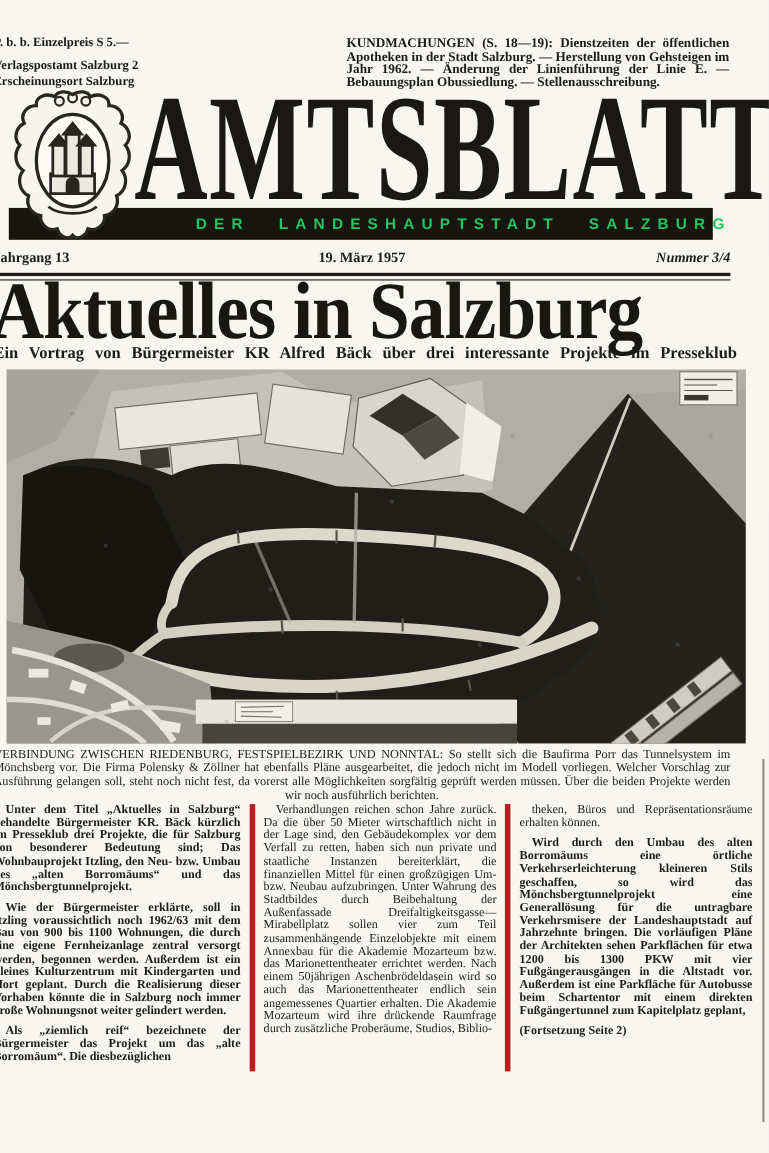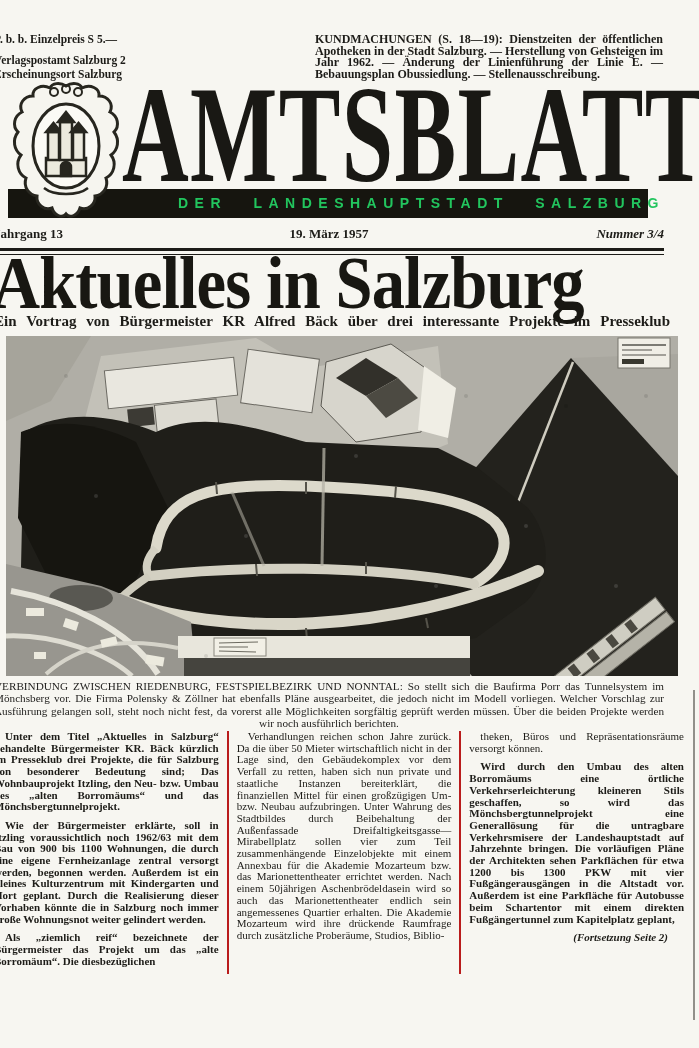--- a/index.html
+++ b/index.html
@@ -70,27 +70,27 @@
     color:#232220;
   }
 
   
   .columns{
     position:absolute;left:-6px;top:731px;width:698px;
     display:grid;grid-template-columns:1fr 1fr 1fr;
   }
   .col{padding:0 8px;}
   .col:first-child{padding-left:0;}
-  .col + .col{border-left:2px solid #b91c1c;}
+  .col + .col{border-left:5px solid #b91c1c;}
   .col p{
     margin:0 0 7px 0;text-indent:11px;
     font-size:11px;line-height:11.7px;text-align:justify;
   }
   .col p.b{font-weight:bold;}
-  .col p.cont{text-align:right;text-indent:0;padding-right:16px;margin-top:5px;font-style:italic;}
+  .col p.cont{text-align:left;text-indent:0;padding-right:16px;margin-top:5px;}
 
   .edge-line{position:absolute;left:693px;top:690px;width:2px;height:330px;background:#6f6e67;opacity:.75;}
 </style>
 </head>
 <body>
 
 <div class="page">
 
   <div class="hdr-left">
     <div class="l1">P. b. b. Einzelpreis S 5.—</div>
@@ -236,20 +236,20 @@
   <div class="columns">
     <div class="col">
       <p class="b">Unter dem Titel „Aktuelles in Salzburg“ behandelte Bürgermeister KR. Bäck kürzlich im Presseklub drei Projekte, die für Salzburg von besonderer Bedeutung sind; Das Wohnbauprojekt Itzling, den Neu- bzw. Umbau des „alten Borromäums“ und das Mönchsbergtunnelprojekt.</p>
       <p class="b">Wie der Bürgermeister erklärte, soll in Itzling voraussichtlich noch 1962/63 mit dem Bau von 900 bis 1100 Wohnungen, die durch eine eigene Fernheizanlage zentral versorgt werden, begonnen werden. Außerdem ist ein kleines Kulturzentrum mit Kindergarten und Hort geplant. Durch die Realisierung dieser Vorhaben könnte die in Salzburg noch immer große Wohnungsnot weiter gelindert werden.</p>
       <p class="b">Als „ziemlich reif“ bezeichnete der Bürgermeister das Projekt um das „alte Borromäum“. Die diesbezüglichen</p>
     </div>
     <div class="col">
       <p>Verhandlungen reichen schon Jahre zurück. Da die über 50 Mieter wirtschaftlich nicht in der Lage sind, den Gebäudekomplex vor dem Verfall zu retten, haben sich nun private und staatliche Instanzen bereiterklärt, die finanziellen Mittel für einen großzügigen Um- bzw. Neubau aufzubringen. Unter Wahrung des Stadtbildes durch Beibehaltung der Außenfassade Dreifaltigkeitsgasse—Mirabellplatz sollen vier zum Teil zusammenhängende Einzelobjekte mit einem Annexbau für die Akademie Mozarteum bzw. das Marionettentheater errichtet werden. Nach einem 50jährigen Aschenbrödeldasein wird so auch das Marionettentheater endlich sein angemessenes Quartier erhalten. Die Akademie Mozarteum wird ihre drückende Raumfrage durch zusätzliche Proberäume, Studios, Biblio-</p>
     </div>
     <div class="col">
-      <p>theken, Büros und Repräsentationsräume versorgt können.</p>
+      <p>theken, Büros und Repräsentationsräume erhalten können.</p>
       <p class="b">Wird durch den Umbau des alten Borromäums eine örtliche Verkehrserleichterung kleineren Stils geschaffen, so wird das Mönchsbergtunnelprojekt eine Generallösung für die untragbare Verkehrsmisere der Landeshauptstadt auf Jahrzehnte bringen. Die vorläufigen Pläne der Architekten sehen Parkflächen für etwa 1200 bis 1300 PKW mit vier Fußgängerausgängen in die Altstadt vor. Außerdem ist eine Parkfläche für Autobusse beim Schartentor mit einem direkten Fußgängertunnel zum Kapitelplatz geplant,</p>
       <p class="b cont">(Fortsetzung Seite 2)</p>
     </div>
   </div>
 
   <div class="edge-line"></div>
 </div>
 
 </body></html>

